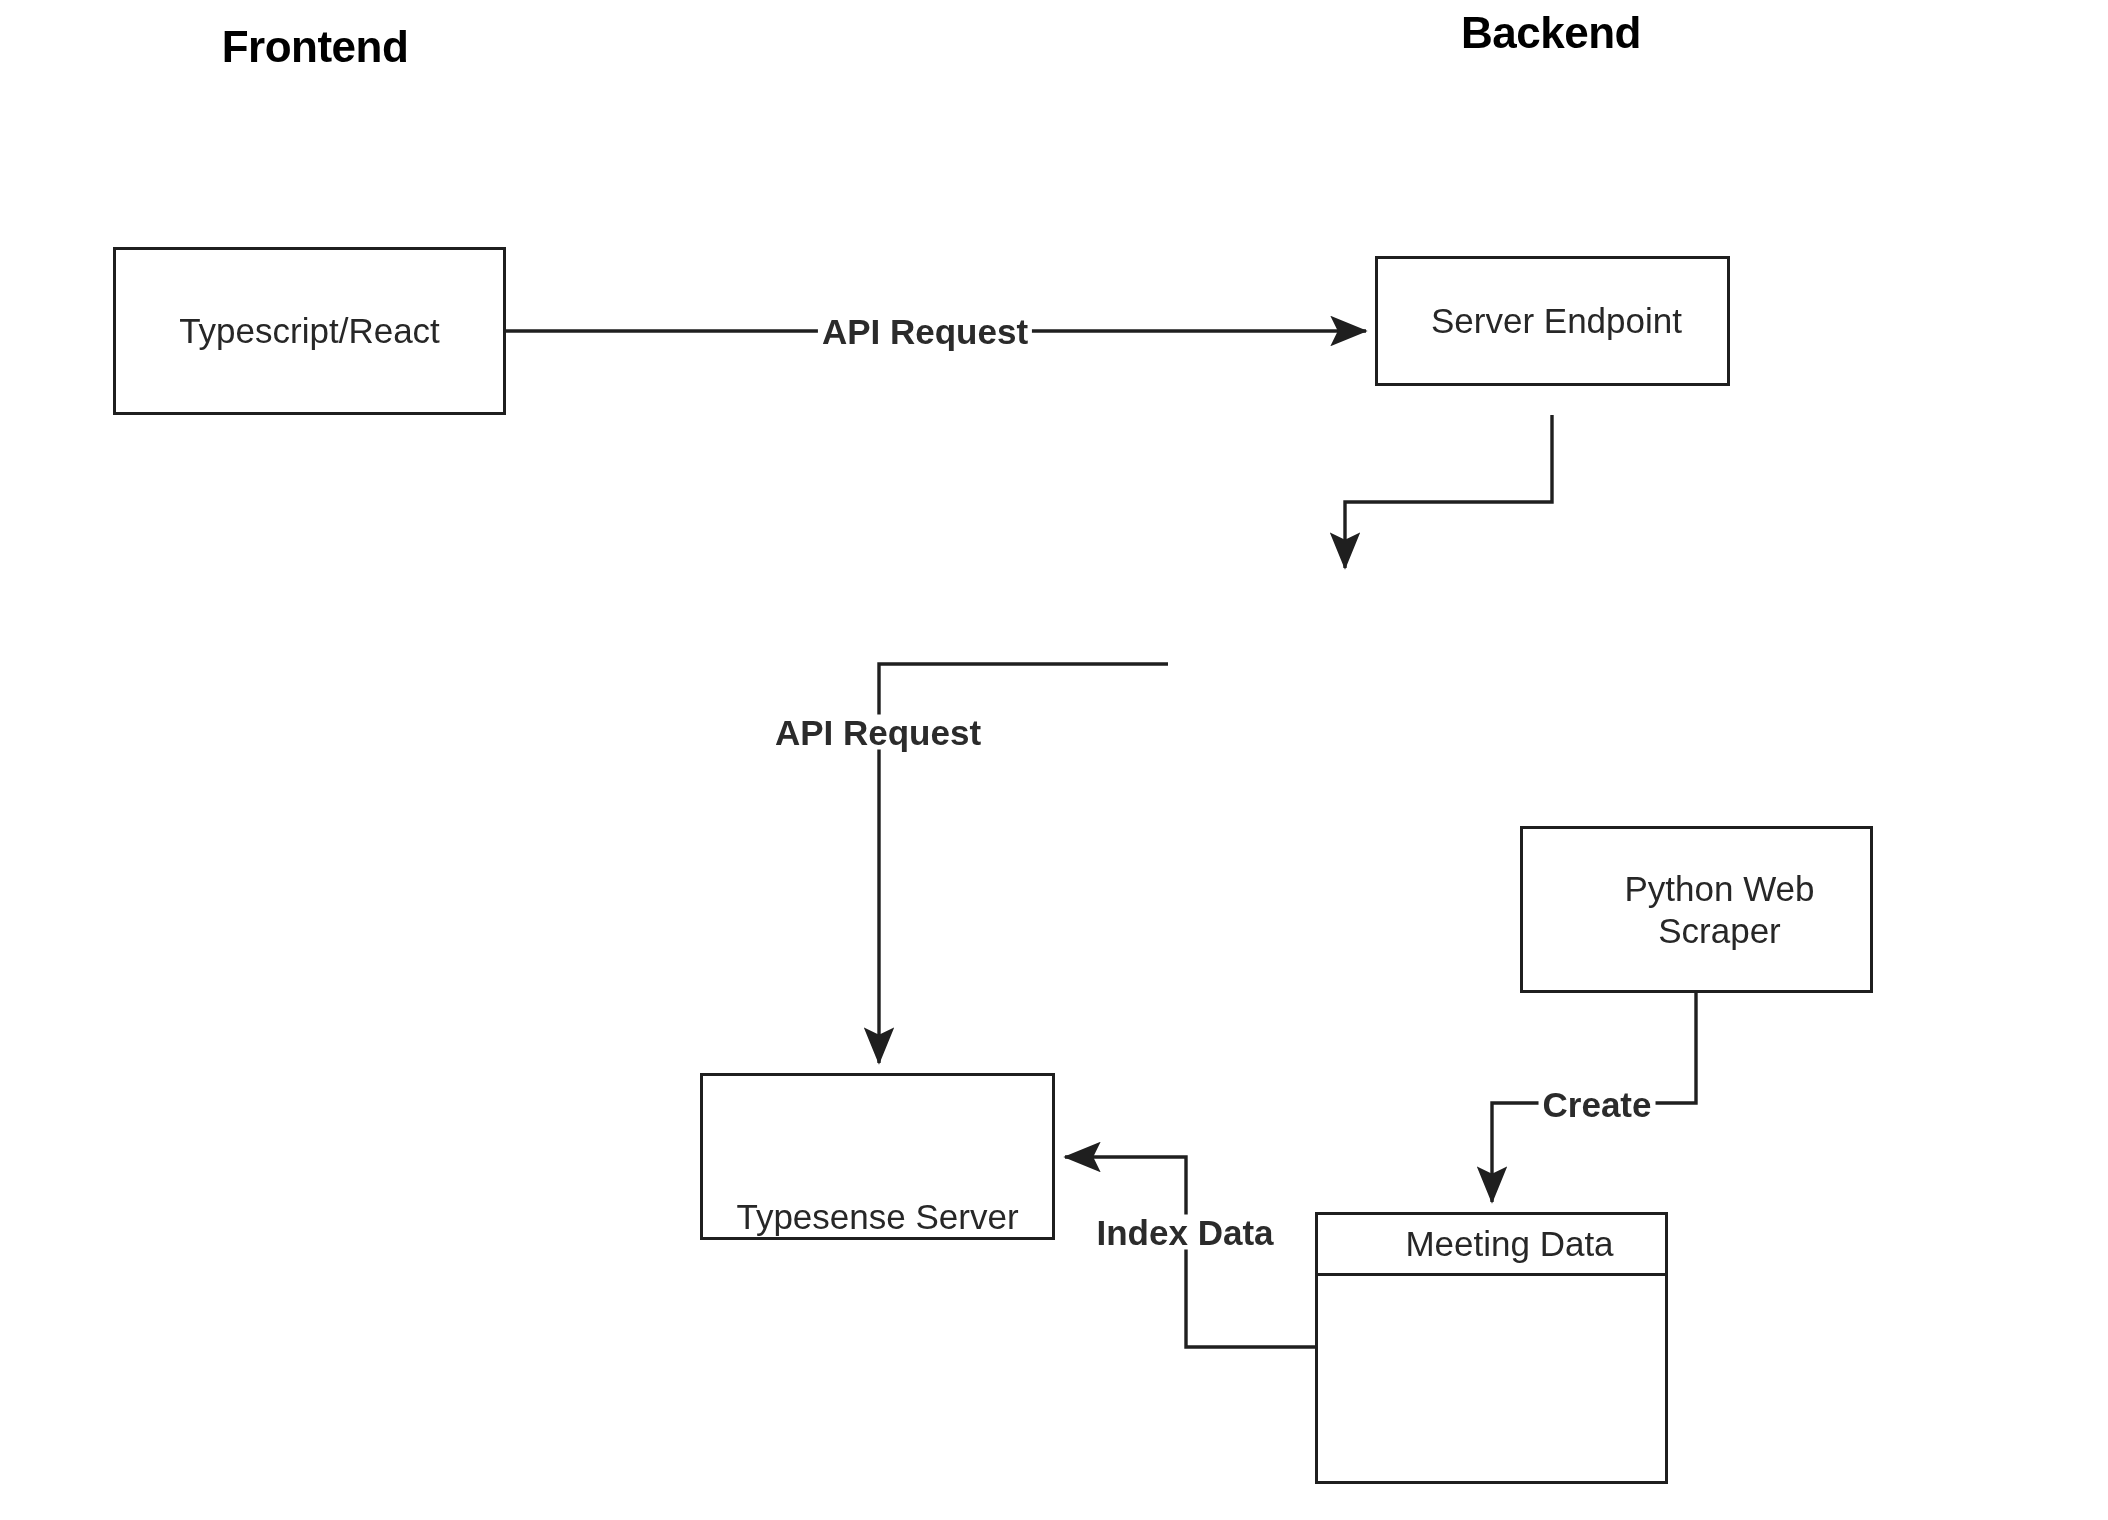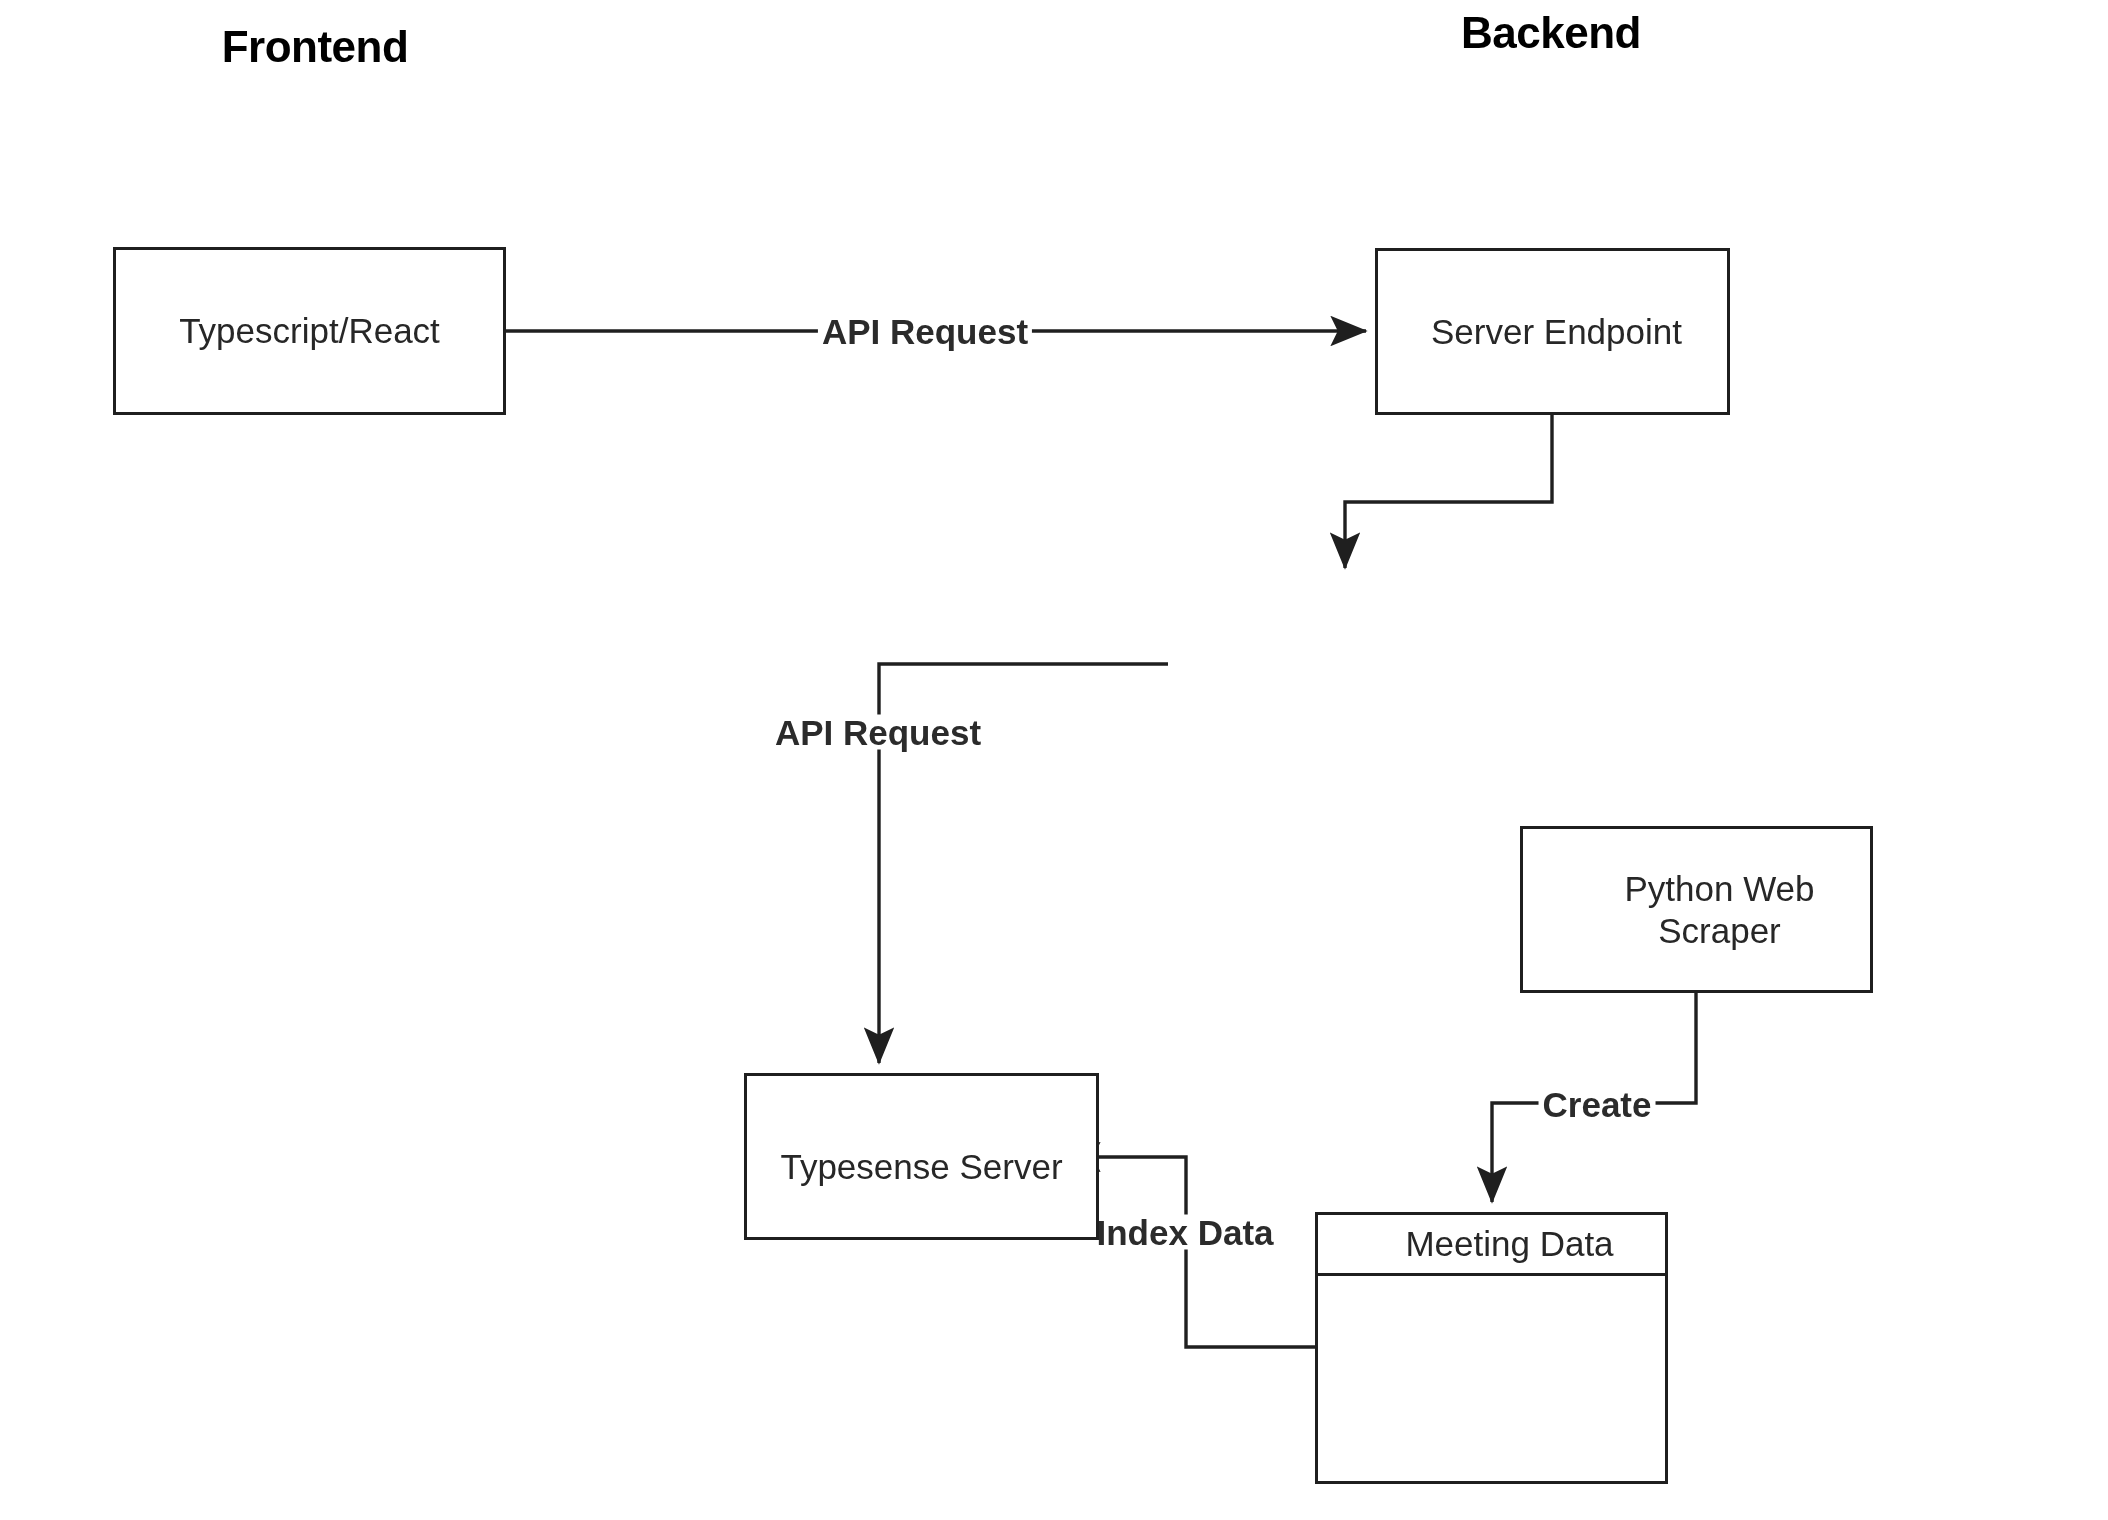--- a/index.html
+++ b/index.html
@@ -35,23 +35,22 @@
     background: #ffffff;
     display: flex;
     align-items: center;
     justify-content: center;
     text-align: center;
     font-size: 35px;
     line-height: 1.18;
     color: #272727;
   }
   .node.top-text {
-    align-items: center;
+    align-items: flex-end;
     padding-top: 20px;
-    margin-left: 44px;
   }
   .entity {
     position: absolute;
     box-sizing: border-box;
     border: 3px solid #1f1f1f;
     background: #ffffff;
     display: flex;
     flex-direction: column;
   }
   .entity-header {
@@ -131,21 +130,21 @@
   <div class="edge-label" style="left:878px; top:732px;">API Request</div>
 
   <div class="edge-label" style="left:1597px; top:1104px;">Create</div>
 
   <div class="edge-label" style="left:1185px; top:1232px;">Index Data</div>
 
   <div class="node" style="left:113px; top:247px; width:393px; height:168px;">
     <span>Typescript/React</span>
   </div>
 
-  <div class="node" style="left:1375px; top:248px; width:355px; height:167px;padding-left:8px;">
+  <div class="node" style="left:1375px; top:256px; width:355px; height:130px;padding-left:8px;">
     <span>Server Endpoint</span>
   </div>
 
 
   <div class="node" style="left:1520px; top:826px; width:353px; height:167px;padding-left:46px;">
     <span>
       <span>Python Web</span><br>
       <span>Scraper</span>
     </span>
   </div>

